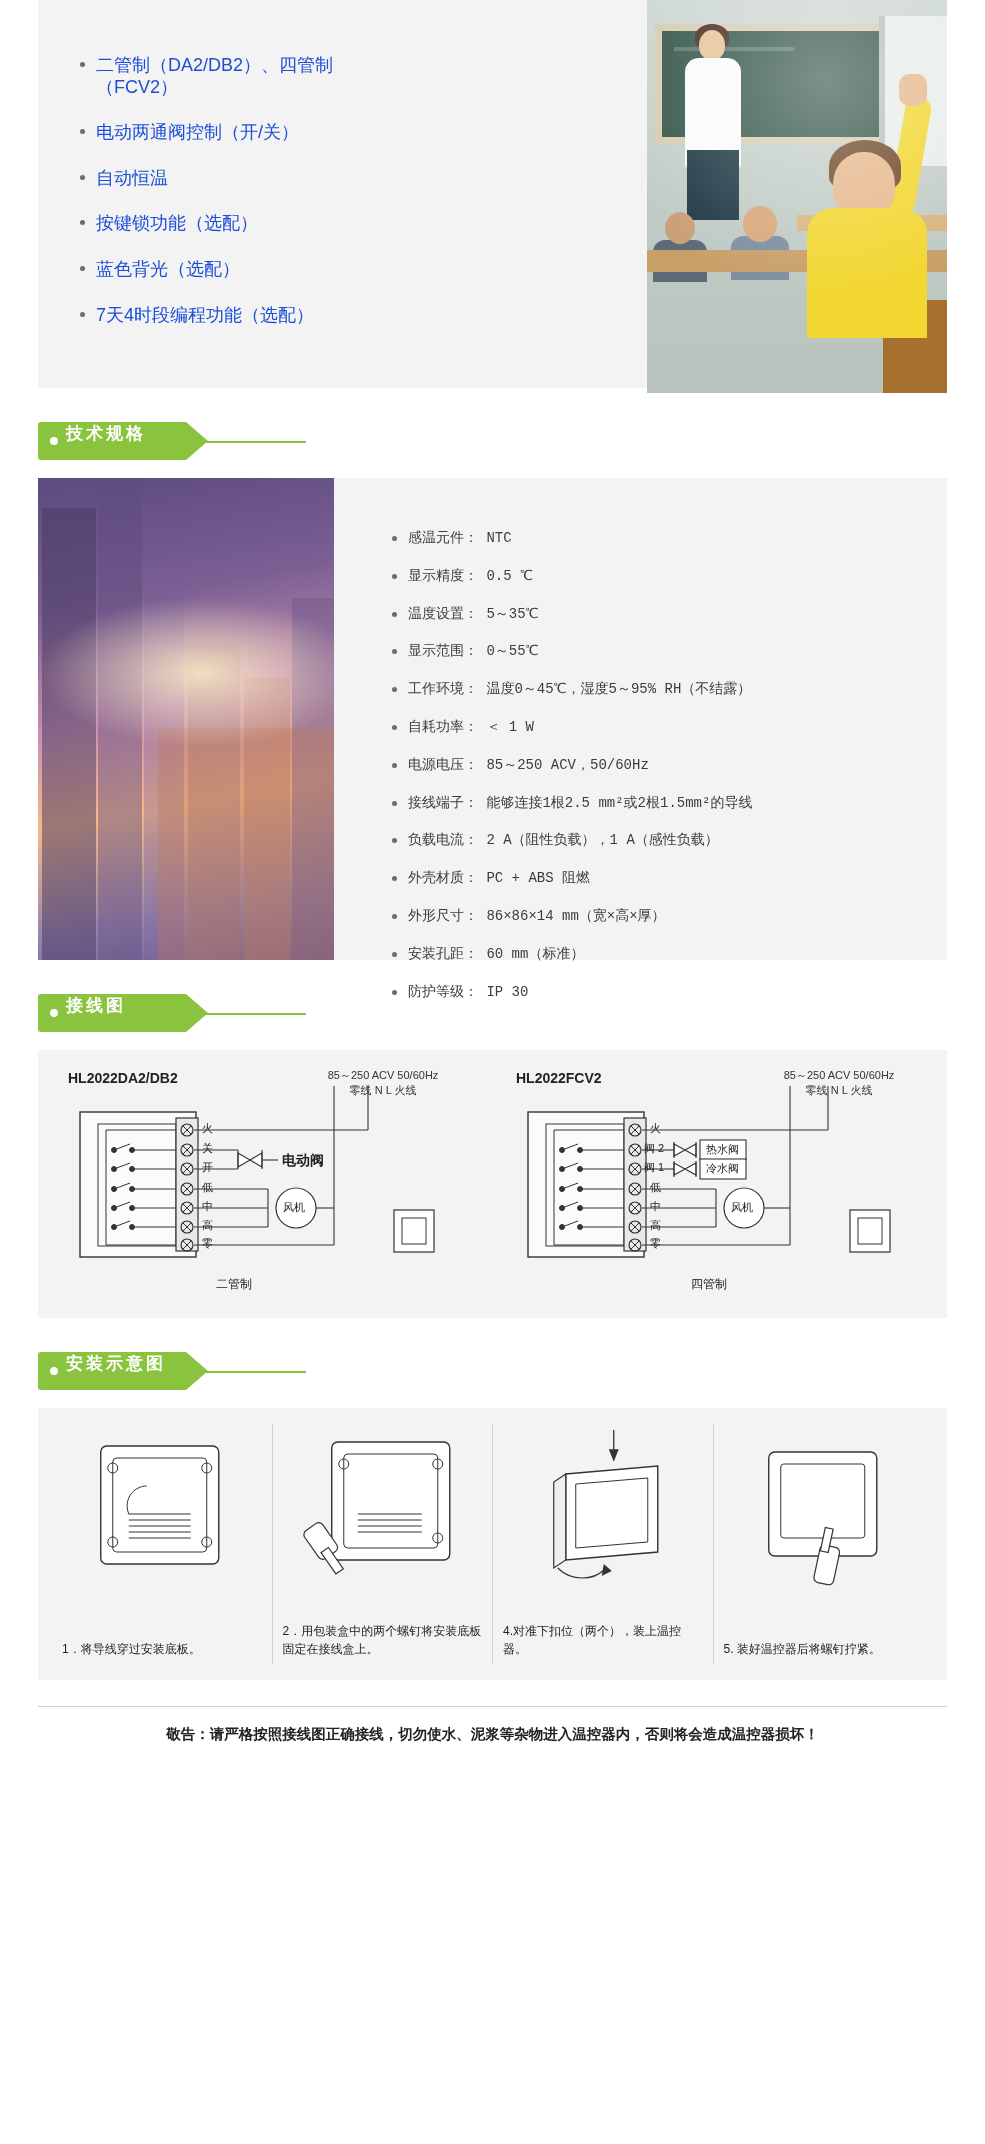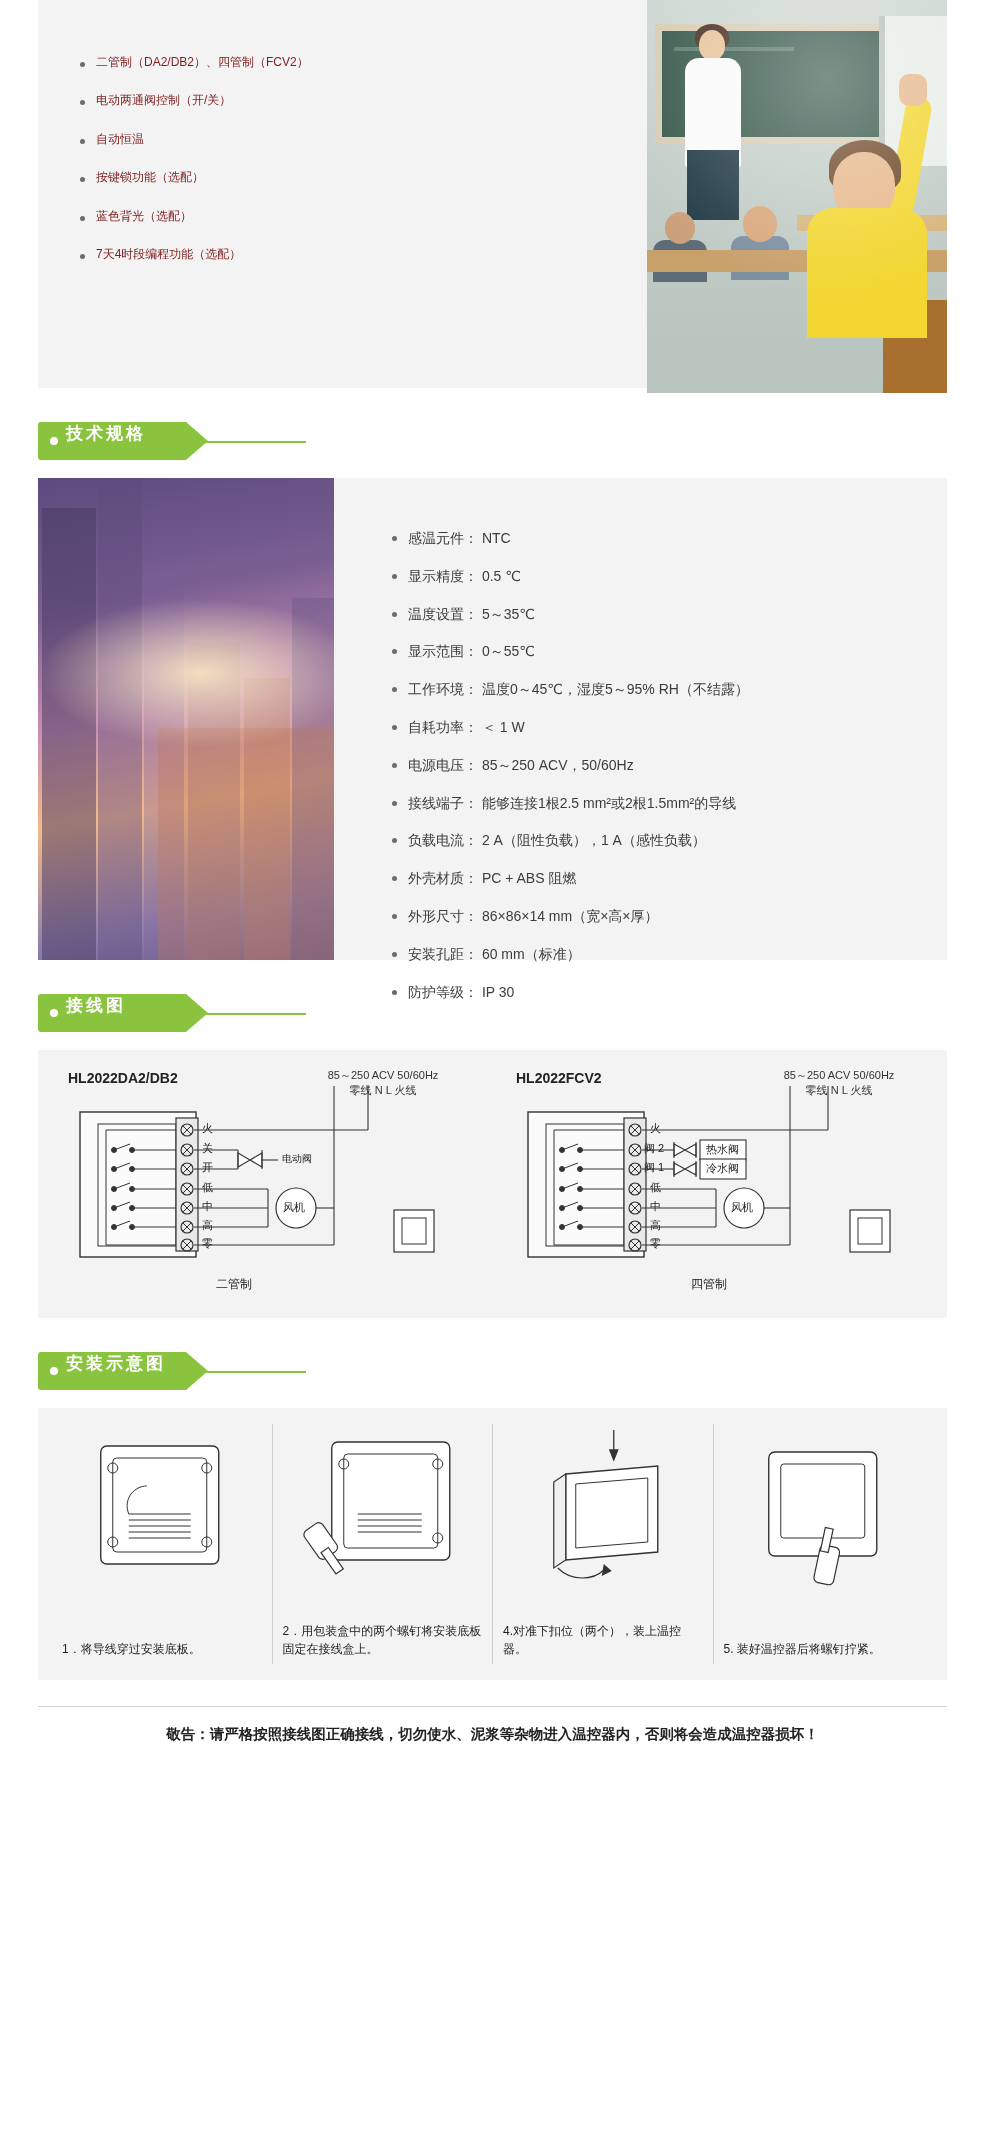--- a/index.html
+++ b/index.html
@@ -20,22 +20,22 @@
     background: #f3f3f3;
     height: 388px;
   }
   .features {
     display: flex;
     padding: 55px 0 0 40px;
   }
   .feat-col { width: 290px; }
   .feat-col.second { width: 270px; }
   .feat-item {
-    font-size: 12px;
-    color: #7f1d1d;
+    font-size: 18px;
+    color: #1d4ed8;
     line-height: 1.2;
     margin-bottom: 24px;
     position: relative;
     padding-left: 18px;
   }
   .feat-item::before {
     content: "";
     position: absolute;
     left: 2px;
     top: 7px;
@@ -108,20 +108,21 @@
     color: #fff; font-size: 17px; font-weight: bold; letter-spacing: 3px;
   }
 
   
   .spec-block {
     margin: 18px 38px 0 38px;
     background: #f3f3f3;
     height: 482px;
     position: relative;
     display: flex;
+    font-family: Liberation Mono, monospace;
   }
   .spec-photo {
     width: 296px; height: 482px;
     position: relative; overflow: hidden;
     background: linear-gradient(170deg, #5d4a7e 0%, #7a5f93 25%, #c98fb0 48%, #f3b98a 66%, #8f7fae 88%, #6a5b8f 100%);
   }
   .sp-b { position:absolute; background: rgba(60,45,80,.55); }
   .sp-light { position:absolute; left:0; top:120px; width:296px; height:150px; background: radial-gradient(ellipse at 55% 50%, rgba(255,240,200,.85), rgba(255,200,150,0) 70%); }
   .spec-list { flex: 1; padding: 52px 0 0 56px; }
   .spec-item {
@@ -431,21 +432,21 @@
       <rect x="820" y="168" width="24" height="26" fill="#fff" stroke="#333" stroke-width="1"></rect>
     </svg>
 
     <div class="wire-cap" style="left:164px; top:71px;  font-size:11px;">火</div>
     <div class="wire-cap" style="left:164px; top:91px;  font-size:11px;">关</div>
     <div class="wire-cap" style="left:164px; top:110px; font-size:11px;">开</div>
     <div class="wire-cap" style="left:164px; top:130px; font-size:11px;">低</div>
     <div class="wire-cap" style="left:164px; top:149px; font-size:11px;">中</div>
     <div class="wire-cap" style="left:164px; top:168px; font-size:11px;">高</div>
     <div class="wire-cap" style="left:164px; top:186px; font-size:11px;">零</div>
-    <div class="wire-cap" style="left:244px; top:102px; font-size:10px;">电动阀</div>
+    <div class="wire-cap" style="left:244px; top:102px; font-size:14px;font-weight:bold;">电动阀</div>
     <div class="wire-cap" style="left:245px; top:150px; font-size:11px;">风机</div>
     <div class="wire-cap" style="left:178px; top:226px; font-size:12px;">二管制</div>
 
     <div class="wire-title" style="left:478px; top:20px;">HL2022FCV2</div>
     <div class="wire-sub" style="left:706px; top:18px; width:190px;">
       <span>85～250 ACV   50/60Hz</span><br>
       <span>零线 N   L 火线</span>
     </div>
 
     <div class="wire-cap" style="left:612px; top:71px;  font-size:11px;">火</div>

